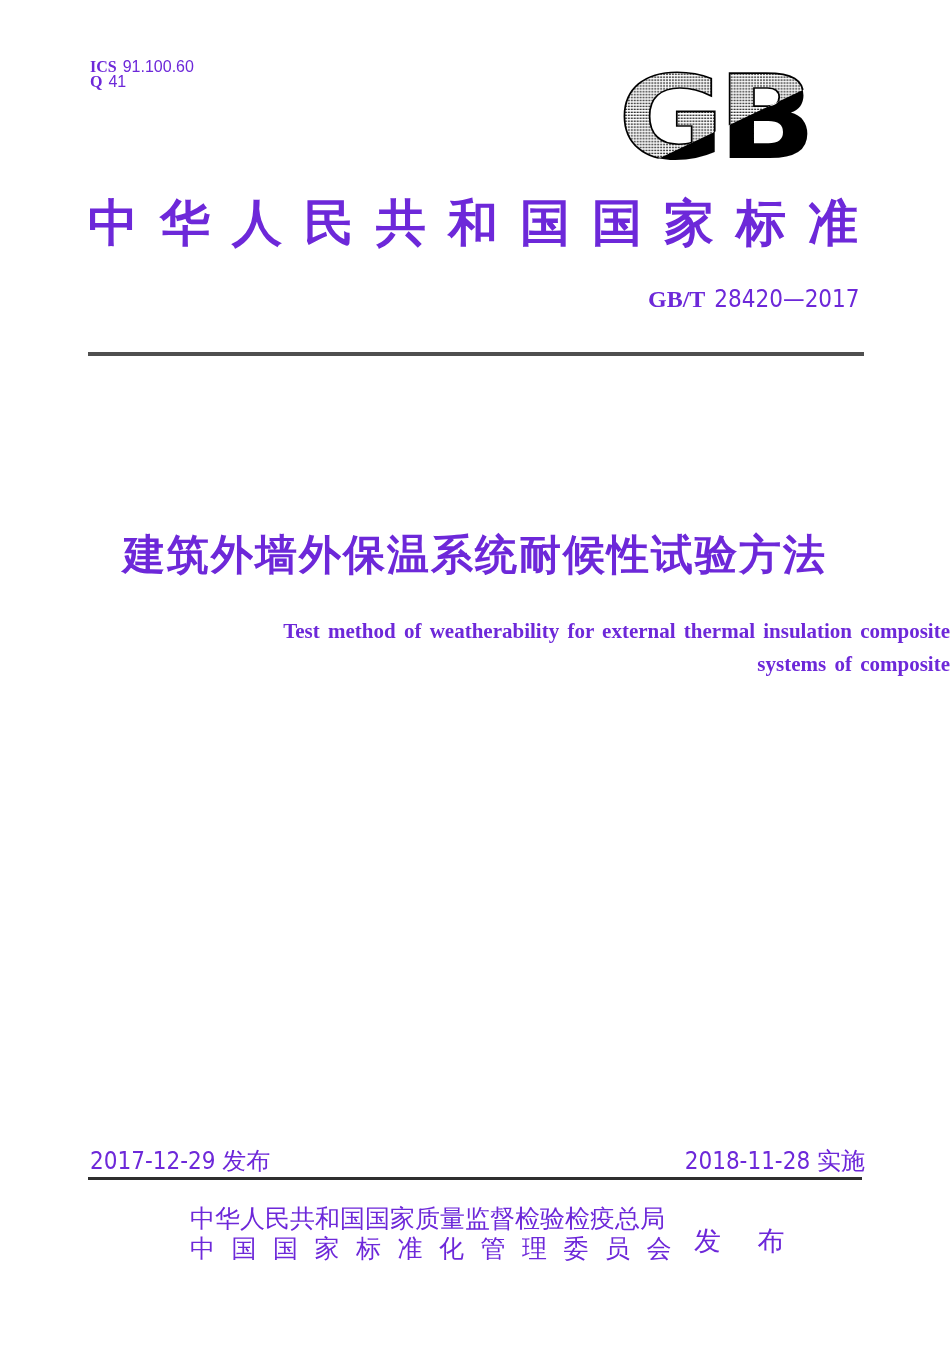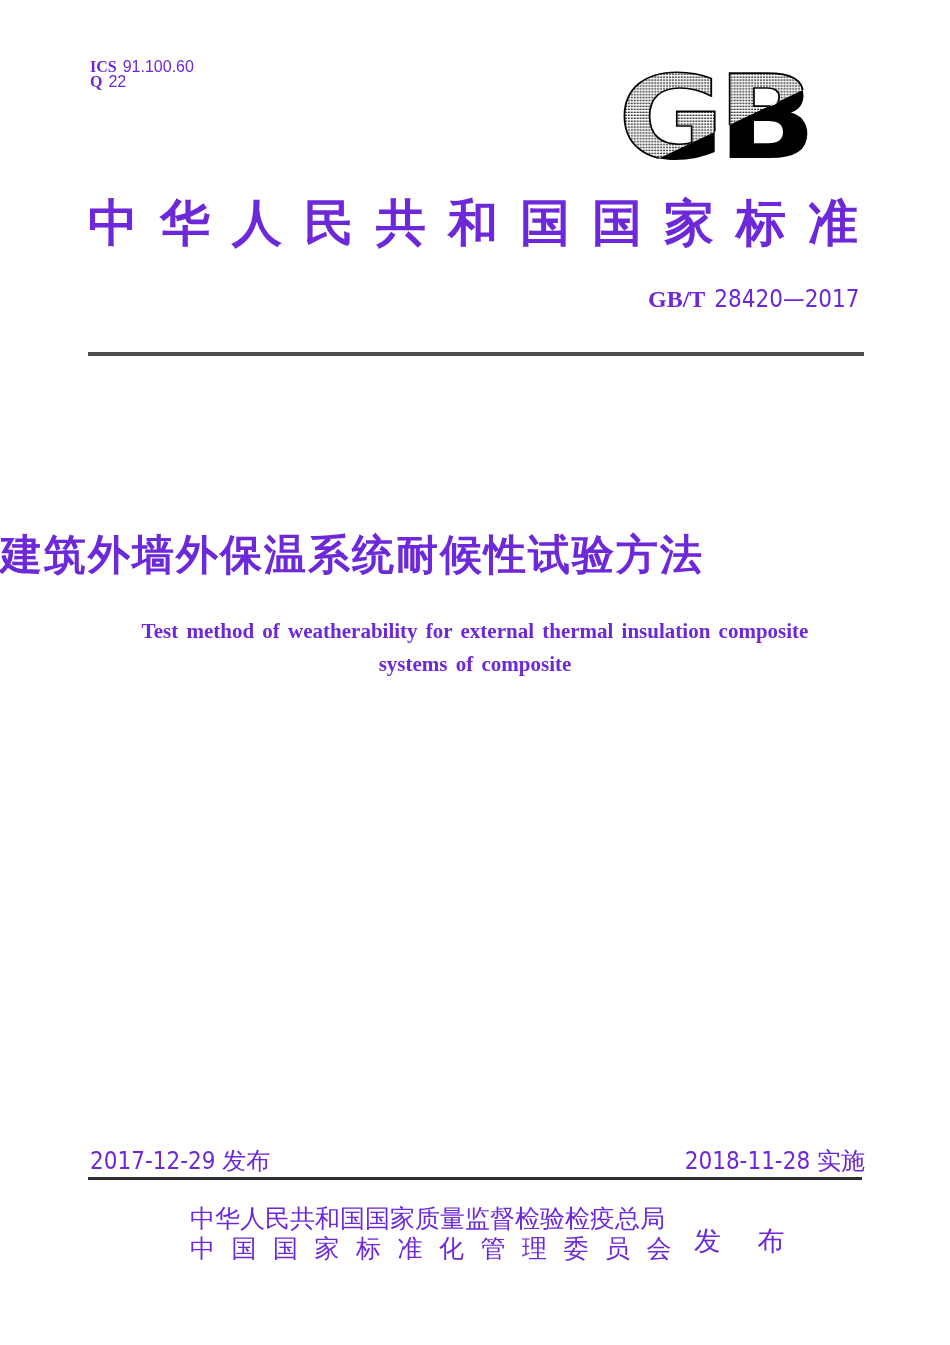--- a/index.html
+++ b/index.html
@@ -86,32 +86,33 @@
     height: 4px;
     background: #4f4f4f;
   }
 
   
   .title-cn {
     position: absolute;
     left: 0;
     right: 0;
     top: 527px;
+    text-align: center;
     font-family: "DejaVu Sans", sans-serif;
     font-weight: bold;
     font-size: 42px;
     letter-spacing: 2px;
     white-space: nowrap;
   }
   .title-en {
     position: absolute;
     left: 0;
     right: 0;
     top: 615px;
-    text-align: center;
+    text-align: right;
     font-family: "Liberation Serif", serif;
     font-weight: bold;
     font-size: 21px;
     line-height: 33px;
     word-spacing: 3px;
   }
 
   
   .date-row {
     position: absolute;
@@ -162,21 +163,21 @@
 </head>
 <body>
 
 <div class="page">
 
   <div class="ics-block">
     <div>
       <span class="lbl">ICS</span><span class="val">91.100.60</span>
     </div>
     <div>
-      <span class="lbl">Q</span><span class="val">22</span>
+      <span class="lbl">Q</span><span class="val">41</span>
     </div>
   </div>
 
   <svg class="gb-logo" viewBox="0 0 190 100" xmlns="http://www.w3.org/2000/svg">
     <defs>
       <pattern id="htp" width="3" height="3" patternUnits="userSpaceOnUse">
         <rect width="3" height="3" fill="#ffffff"></rect>
         <rect x="0" y="0.7" width="2.1" height="1.1" fill="#000000"></rect>
       </pattern>
       <clipPath id="diagclip">

